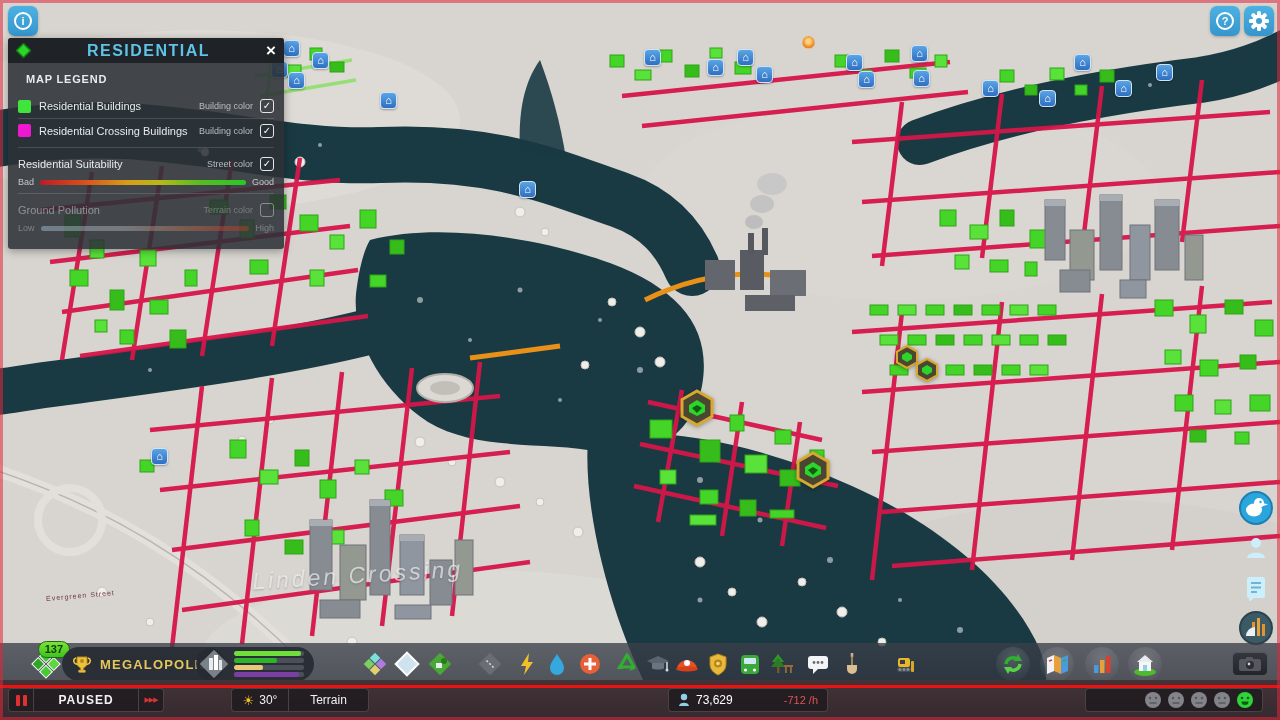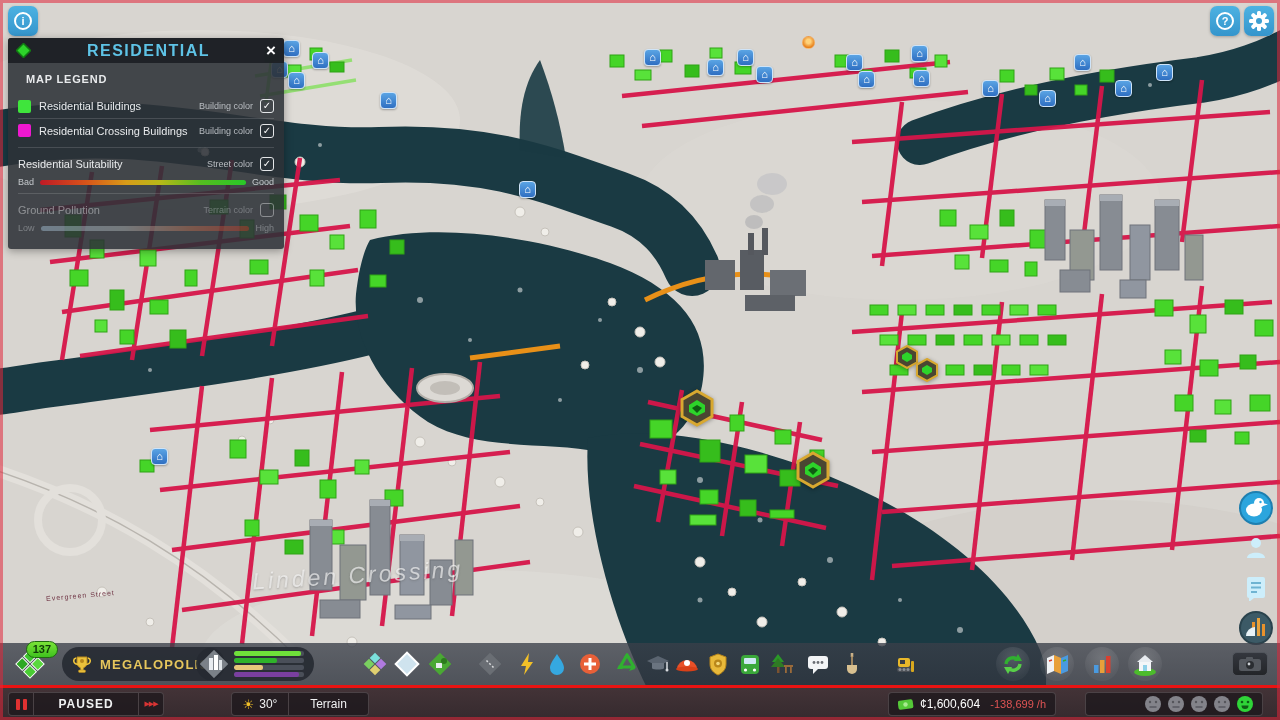--- a/index.html
+++ b/index.html
@@ -58,42 +58,42 @@
   .row-disabled { opacity:.45; }
 
   
   .side-stack { position:absolute; right:2px; top:490px; width:44px; z-index:20;
     display:flex; flex-direction:column; align-items:center; gap:4px; }
   .side-btn { width:40px; height:36px; display:flex; align-items:center; justify-content:center; }
 
   
   .toolbar { position:absolute; left:0; right:0; bottom:35px; height:42px; z-index:25;
     background:linear-gradient(rgba(58,63,73,.78), rgba(48,53,63,.82)); display:flex; align-items:center; }
-  .tile-btn { position:absolute; left:12px; top:3px; width:40px; height:36px; }
+  .tile-btn { position:absolute; left:24px; top:3px; width:40px; height:36px;text-align:right; }
   .level-pill { position:absolute; right:-6px; top:-5px; background:linear-gradient(#7ae338,#3fc21e);
     border:1px solid #1f6b10; color:#103c08; font-size:11px; font-weight:bold; border-radius:9px;
     padding:0 6px; line-height:15px; }
   .milestone-pill { position:absolute; left:62px; top:4px; height:34px; border-radius:17px;
     background:rgba(38,42,50,.9); display:flex; align-items:center; padding:0 16px 0 10px; gap:8px; }
   .milestone-text { color:#e6c65c; font-size:13px; font-weight:bold; letter-spacing:1.2px; }
   .progress-pill { position:absolute; left:196px; top:4px; height:34px; width:118px; border-radius:17px;
     background:rgba(38,42,50,.9); display:flex; align-items:center; padding:0 10px 0 4px; gap:6px; }
   .xp-bars { flex:1; display:flex; flex-direction:column; gap:2px; }
   .xp-track { height:5px; background:#4a4f59; border-radius:2px; overflow:hidden; }
   .xp-fill { height:100%; border-radius:2px; }
   .tb-icons { position:absolute; left:0; top:0; width:100%; height:42px; }
   .tb-ic { position:absolute; top:8px; width:26px; height:26px; display:flex; align-items:center; justify-content:center; }
   .tb-circle { position:absolute; top:4px; width:34px; height:34px; border-radius:50%;
     background:radial-gradient(circle at 50% 35%, rgba(255,255,255,.16), rgba(255,255,255,.04) 70%);
     display:flex; align-items:center; justify-content:center; }
   .cam-btn { position:absolute; right:12px; top:9px; width:36px; height:24px; border-radius:5px;
     background:linear-gradient(#34373e,#232529); border:1px solid #51555c; display:flex; align-items:center; justify-content:center; }
 
   
-  .statusbar { position:absolute; left:0; right:0; bottom:0; height:32px; z-index:26;
+  .statusbar { position:absolute; left:0; right:0; bottom:0; height:40px; z-index:26;
     background:linear-gradient(#433337, #352a2e); display:flex; align-items:center;padding-left:30px; }
   .sb-box { height:24px; background:rgba(26,22,26,.72); border:1px solid rgba(140,128,132,.38);
     border-radius:4px; display:flex; align-items:center; color:#f0f1f2; font-size:12px; }
   .sb-left { position:absolute; left:8px; display:flex; }
   .btn-pause { width:26px; justify-content:center; gap:3px; border-radius:4px 0 0 4px; }
   .pbar { width:4px; height:11px; background:#e03131; border-radius:1px; }
   .lbl-paused { width:104px; justify-content:center; letter-spacing:1px; font-weight:bold; border-left:none; border-right:none; border-radius:0; }
   .btn-ff { width:26px; justify-content:center; border-radius:0 4px 4px 0; color:#d83434; font-size:7px; letter-spacing:-1px; }
   .sb-weather { position:absolute; left:231px; display:flex; }
   .box-temp { width:58px; justify-content:center; gap:5px; border-radius:4px 0 0 4px; }
@@ -770,29 +770,29 @@
       <div class="sb-box box-temp">
         <span class="sun">☀</span>
         <span>30°</span>
       </div>
       <div class="sb-box box-season">
         <span>Terrain</span>
       </div>
     </div>
 
 
-
-    <div class="sb-box box-money">
-      <svg width="16" height="11">
-        <rect x="0" y="1" width="15" height="9" rx="2" transform="rotate(-8 8 5)" fill="#55c838"></rect>
-        <circle cx="7.5" cy="5.5" r="2.2" fill="#a8eb90"></circle>
+    <div class="sb-box box-pop">
+      <svg width="12" height="14">
+        <circle cx="6" cy="4" r="3.2" fill="#8fd0e8"></circle>
+          <path d="M1,13 C1,8.5 11,8.5 11,13 Z" fill="#8fd0e8"></path>
       </svg>
-      <span class="white">¢1,600,604</span>
-      <span class="rate">-138,699 /h</span>
-    </div>
+      <span class="white">73,629</span>
+      <span class="rate">-712 /h</span>
+    </div>
+
 
     <div class="sb-box box-happy">
       <svg width="18" height="18">
           <circle cx="9" cy="9" r="8" fill="#83838a"></circle>
           <circle cx="6" cy="7" r="1.2" fill="#55555c"></circle>
           <circle cx="12" cy="7" r="1.2" fill="#55555c"></circle>
           <line x1="5.5" y1="12" x2="12.5" y2="12" stroke="#55555c" stroke-width="1.4"></line>
         </svg>
       <svg width="18" height="18">
           <circle cx="9" cy="9" r="8" fill="#83838a"></circle>

